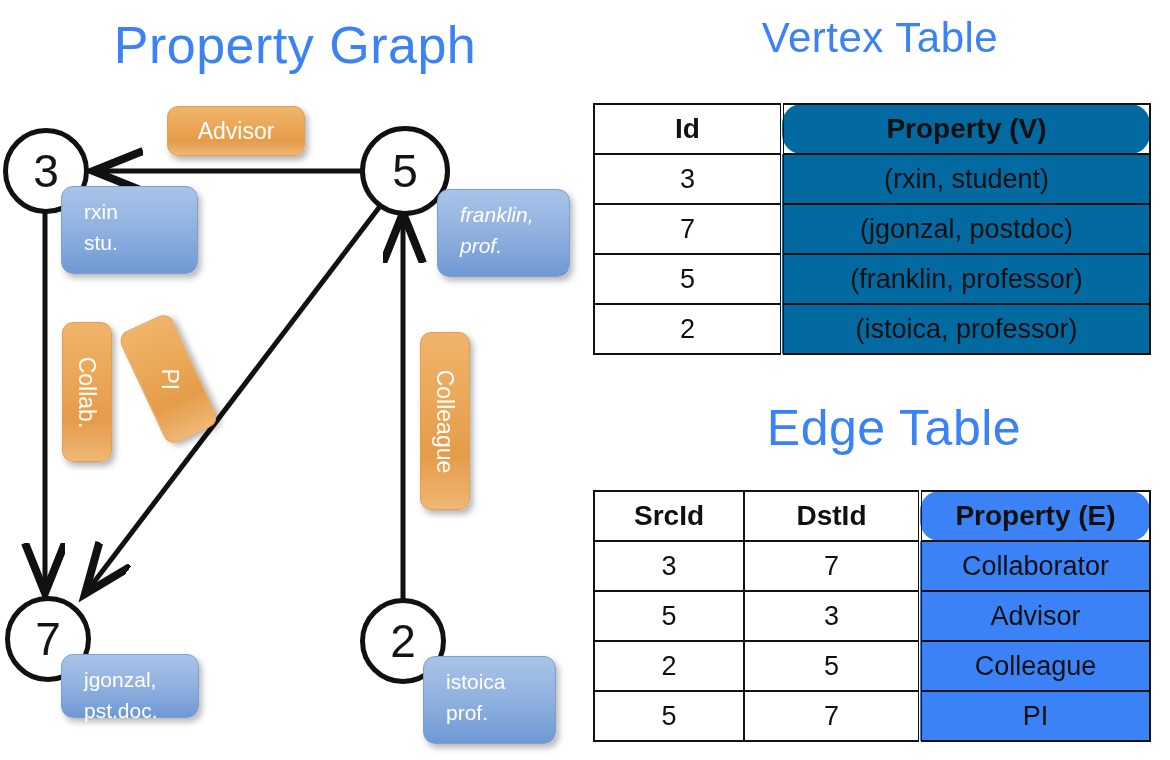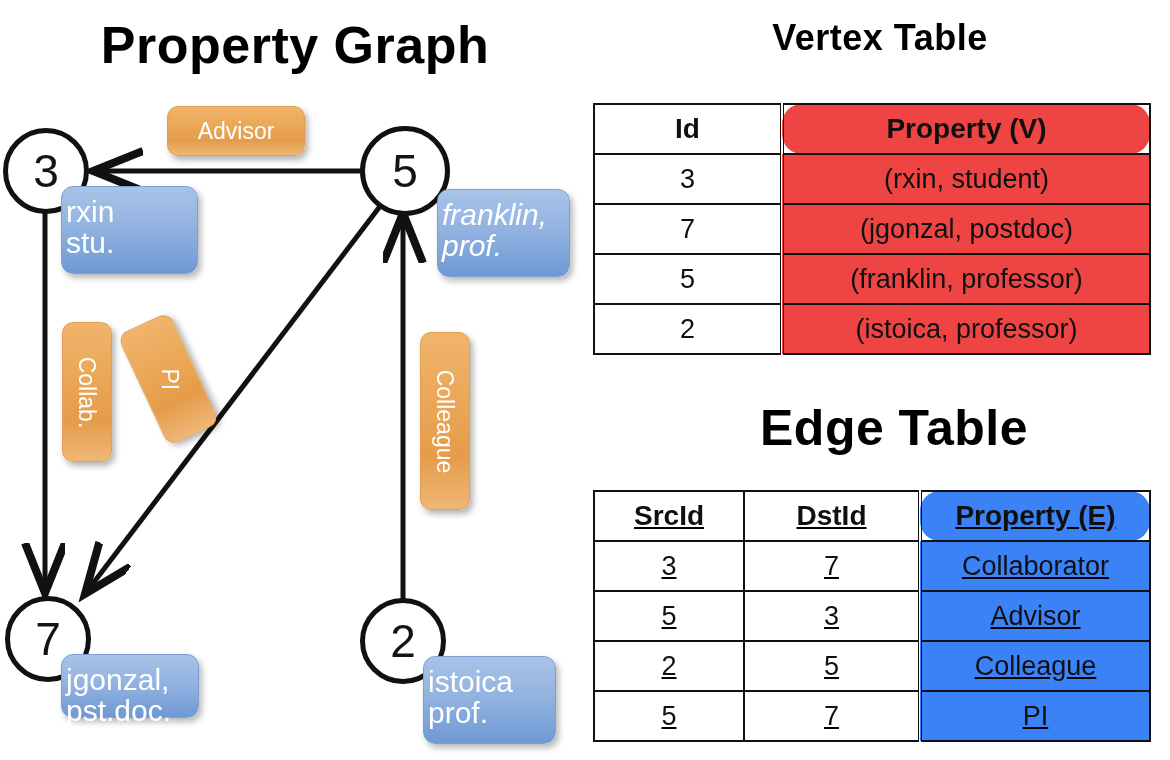--- a/index.html
+++ b/index.html
@@ -9,28 +9,28 @@
     font-family:"Liberation Sans", sans-serif;
     overflow:hidden;
     position:relative;
   }
   #stage{position:absolute;left:0;top:0;width:1170px;height:760px;}
 
   
   .title{
     position:absolute;
     font-family:"Liberation Sans", sans-serif;
-    font-weight:700;
-    color:#000000;
+    font-weight:400;
+    color:#3b82f6;
     letter-spacing:0.5px;
     white-space:nowrap;
     text-align:center;
   }
   #title-property-graph{left:0;top:14px;width:590px;font-size:52px;line-height:62px;}
-  #title-vertex-table{left:590px;top:8px;width:580px;font-size:36px;line-height:60px;}
+  #title-vertex-table{left:590px;top:8px;width:580px;font-size:42px;line-height:60px;}
   #title-edge-table{left:604px;top:398px;width:580px;font-size:50px;line-height:60px;}
 
   
   #graph-panel{position:absolute;left:0;top:0;width:590px;height:760px;}
   #graph-svg{position:absolute;left:0;top:0;width:590px;height:760px;}
 
   .node-circle{
     position:absolute;
     border:5px solid #111;
     border-radius:50%;
@@ -40,23 +40,23 @@
     font-size:46px;font-weight:300;color:#141414;
     font-family:"Liberation Sans", sans-serif;
     z-index:3;
   }
 
   .prop-box{
     position:absolute;
     border-radius:12px;
     box-sizing:border-box;
     color:#ffffff;
-    font-size:30px;
+    font-size:21px;
     line-height:31px;
-    padding:9px 4px;
+    padding:9px 22px;
     z-index:4;
     background:linear-gradient(180deg,#a8c3e8 0%,#93b3e0 45%,#6f99d4 100%);
     box-shadow:3px 4px 6px rgba(0,0,0,0.28);
     border:1px solid #7d9fd2;
     font-family:"Liberation Sans", sans-serif;
   }
 
   .edge-label{
     position:absolute;
     border-radius:11px;
@@ -88,21 +88,21 @@
     border:2px solid #111;
     text-align:center;
     font-family:"Liberation Sans", sans-serif;
     font-weight:300;
     font-size:27px;
     color:#101010;
     height:44px;
     padding:2px 4px;
   }
   .tbl td.hdr{font-weight:bold;font-size:28px;border-radius:20px;}
-  .tbl td.blue{background:#ef4444;}
+  .tbl td.blue{background:#0369a1;}
   .tbl td.peach{background:#3b82f6;}
   .tbl td.sep{border-left:4px double #111;}
 </style>
 </head>
 <body>
 
 <div id="stage">
 
   <div id="graph-panel">
 
@@ -197,21 +197,21 @@
       </tr>
       <tr>
         <td>2</td>
         <td class="blue sep">(istoica, professor)</td>
       </tr>
     </tbody>
   </table>
 
   <div class="title" id="title-edge-table">Edge Table</div>
 
-  <table class="tbl" id="edge-table" style="left:593px;top:490px;width:556px;text-decoration:underline;">
+  <table class="tbl" id="edge-table" style="left:593px;top:490px;width:556px;">
     <colgroup>
         <col style="width:150px">
         <col style="width:176px">
         <col style="width:230px">
       </colgroup>
     <tbody>
       <tr>
         <td class="hdr">SrcId</td>
         <td class="hdr">DstId</td>
         <td class="hdr peach sep">Property (E)</td>

